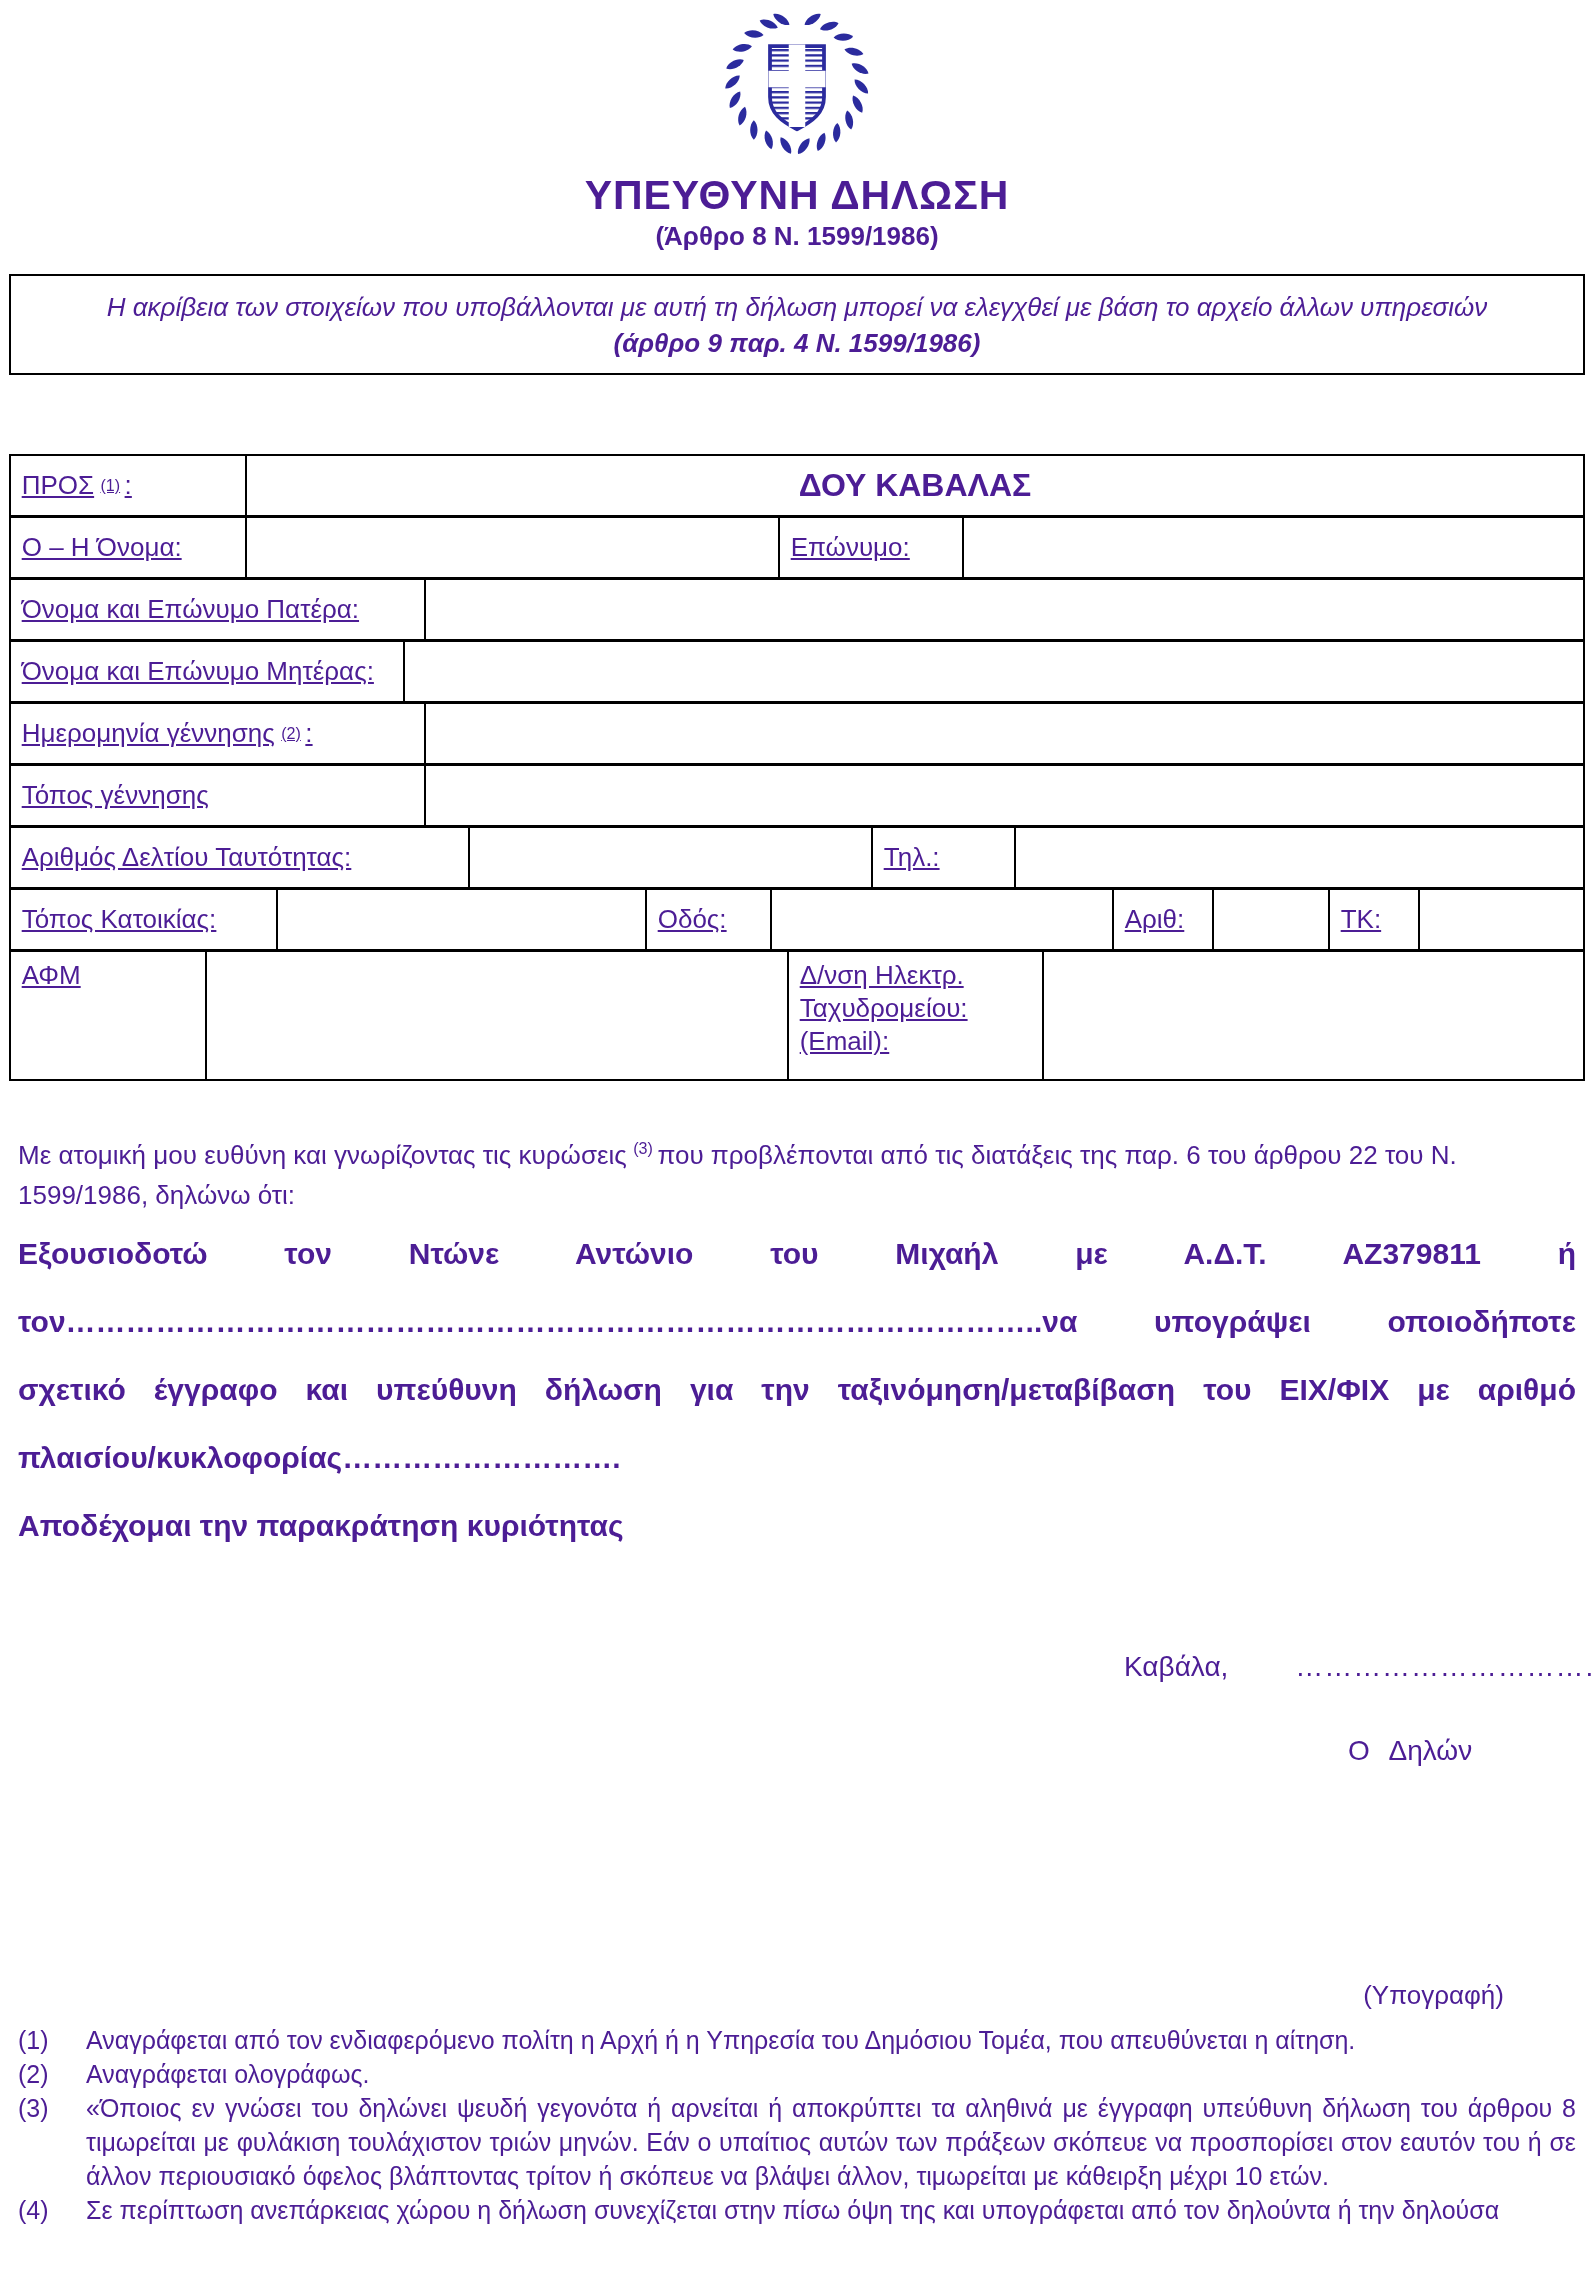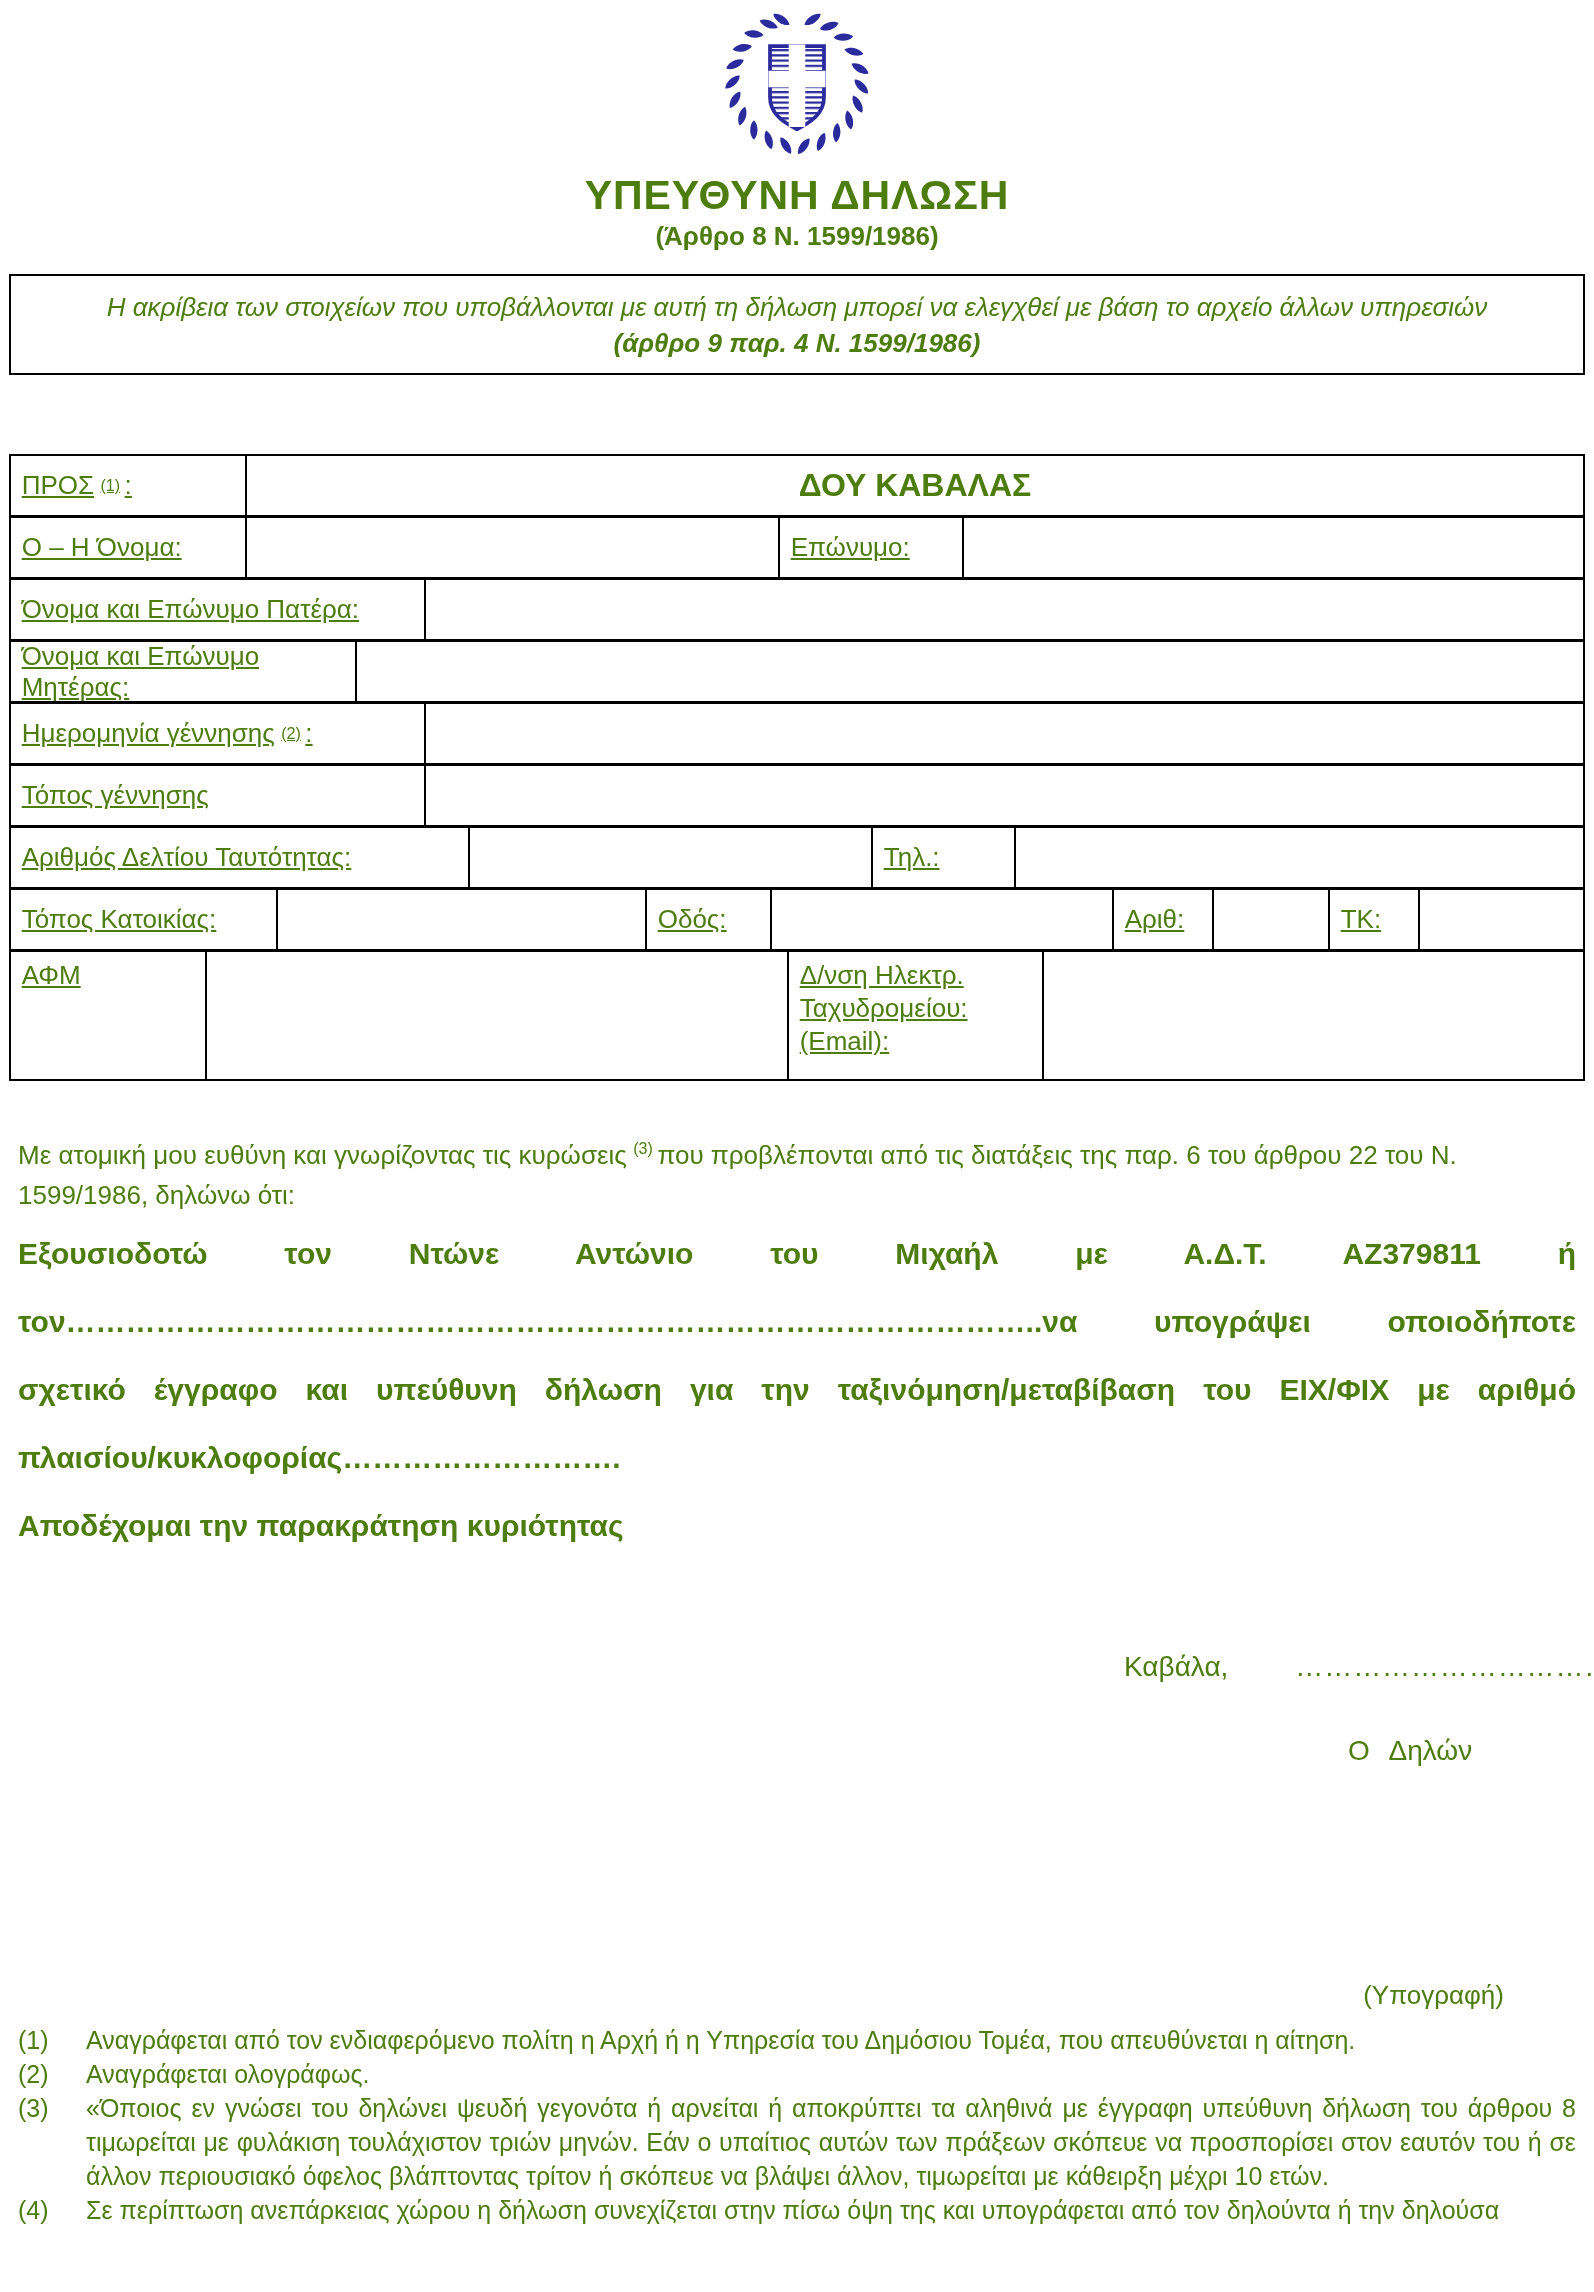--- a/index.html
+++ b/index.html
@@ -1,18 +1,18 @@
 <!DOCTYPE html>
 <html style="font-size:14.3px"><head>
 <meta charset="utf-8">
 <style>
   html,body{margin:0;padding:0;background:#888;}
   .page{
     width:1594px;height:2293px;background:#fff;margin:0 auto;
-    font-family:"Liberation Sans",sans-serif;color:#4d7c0f;
+    font-family:"Liberation Sans",sans-serif;color:#4c1d95;
     position:relative;overflow:hidden;box-sizing:border-box;
   }
   
   .header{text-align:center;padding-top:7.2px;}
   .emblem{display:inline-block;color:#2b2b9e;}
   .title{font-size:41px;font-weight:bold;letter-spacing:0.9px;margin-top:12.5px;line-height:45px;}
   .subtitle{font-size:26px;font-weight:bold;margin-top:3.6px;line-height:30px;}
   
   .notice{
     margin:23px 9px 0 9px;border:2.7px solid #000;
@@ -120,21 +120,21 @@
       <div class="cell lab rb" style="width:184px">Επώνυμο:</div>
       <div class="cell grow"></div>
     </div>
 
     <div class="trow">
       <div class="cell lab rb" style="width:415px">Όνομα και Επώνυμο Πατέρα:</div>
       <div class="cell grow"></div>
     </div>
 
     <div class="trow">
-      <div class="cell lab rb" style="width:346px">Όνομα και Επώνυμο Μητέρας:</div>
+      <div class="cell lab rb" style="width:394px">Όνομα και Επώνυμο Μητέρας:</div>
       <div class="cell grow"></div>
     </div>
 
     <div class="trow">
       <div class="cell lab rb" style="width:415px">
         <span>Ημερομηνία γέννησης</span>
           <sup class="fnref">(2)</sup>
           <span>:</span>
       </div>
       <div class="cell grow"></div>

